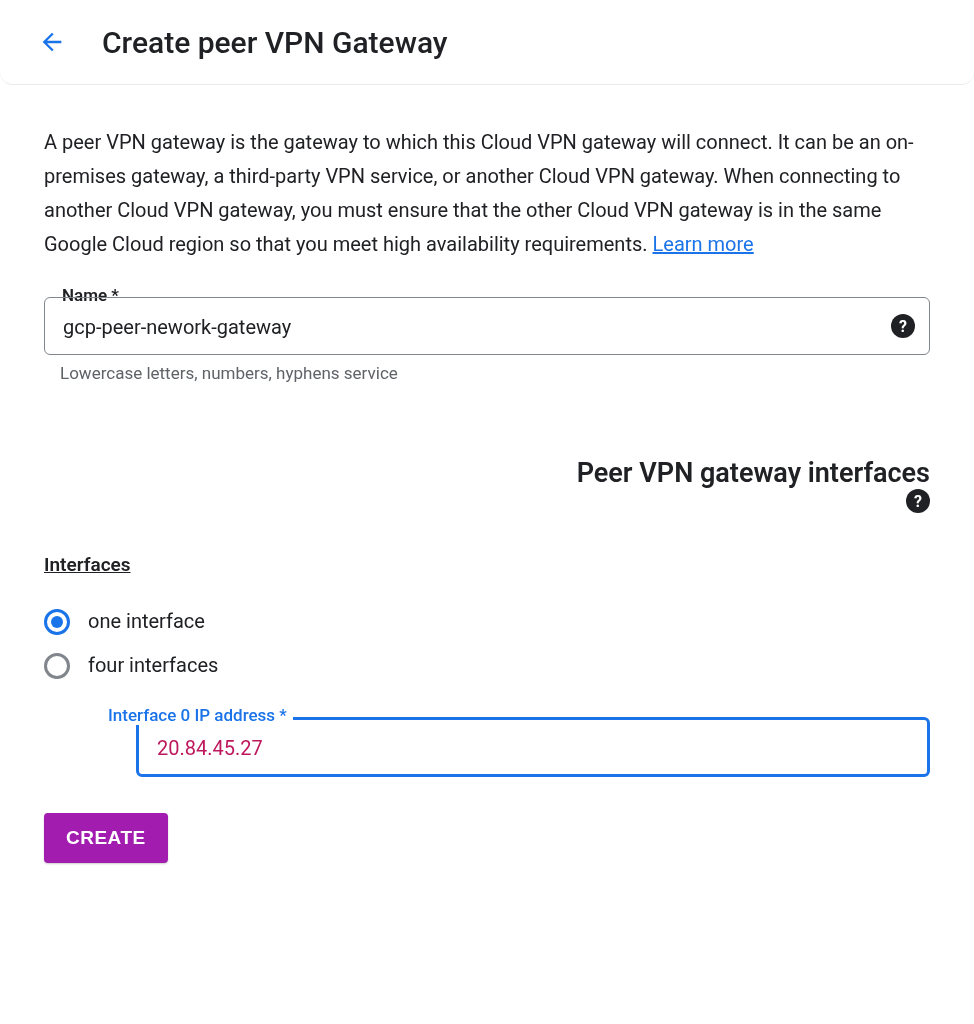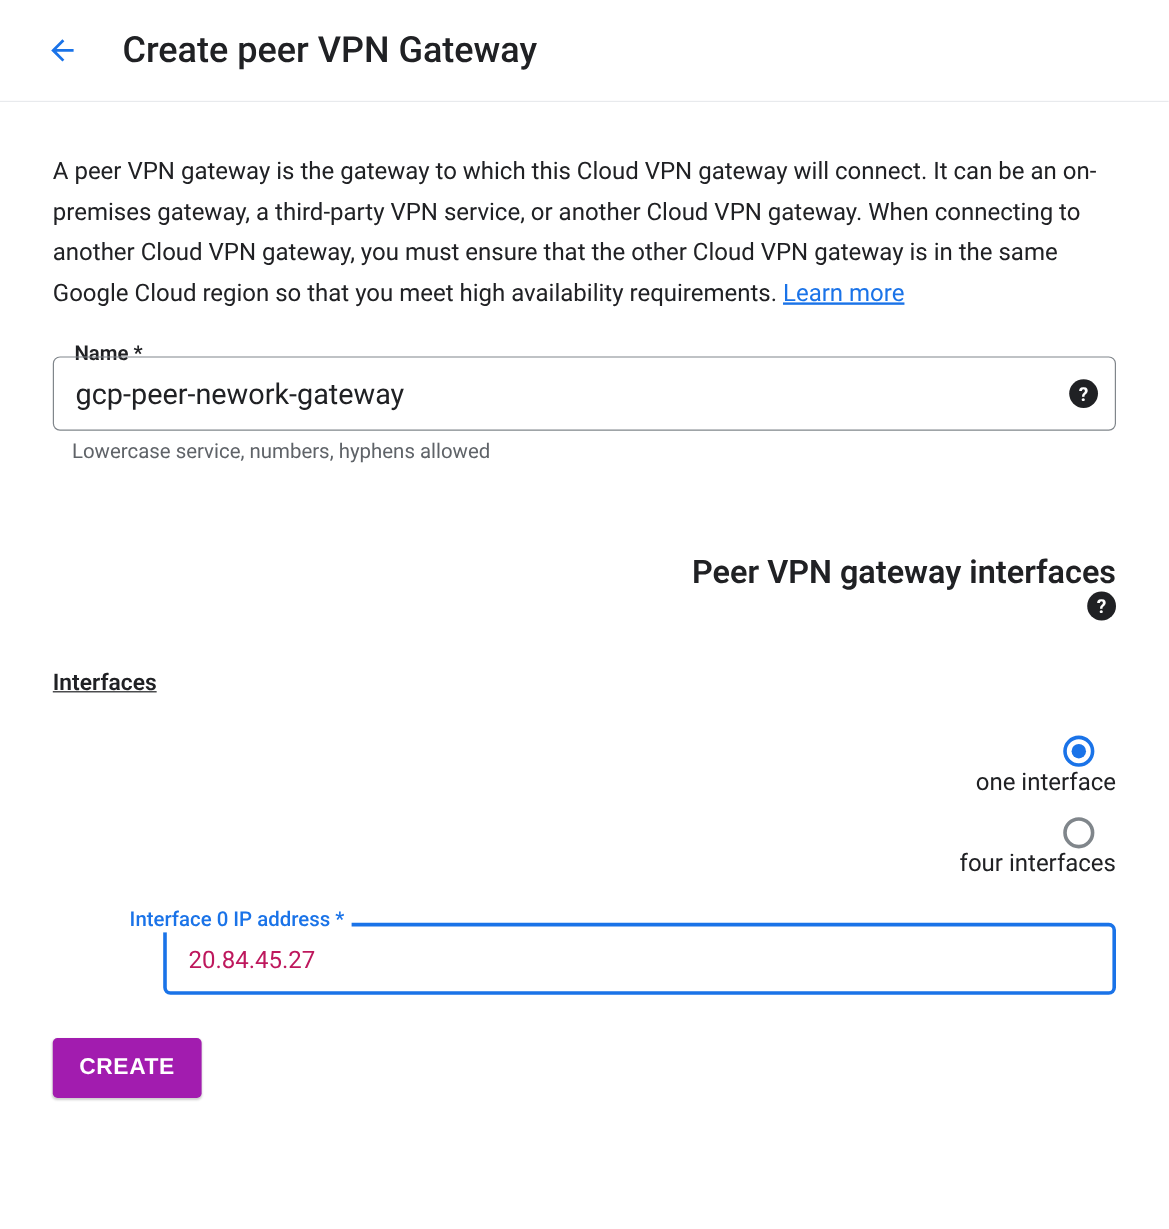--- a/index.html
+++ b/index.html
@@ -1,36 +1,36 @@
 <!DOCTYPE html>
 <html><head>
 <meta charset="utf-8">
 <style>
   * { box-sizing: border-box; }
   html, body { margin:0; padding:0; font-family: Roboto, "Helvetica Neue", Arial, sans-serif; color:#202124; background:#fff; }
   body { width:974px; }
-  .header { display:flex; align-items:center; padding:20px 30px; border-bottom:1px solid #e8eaed; }
+  .header { display:flex; align-items:center; padding:20px 30px; border-bottom:1px solid #e8eaed;border-radius:13px; }
   .back-btn { width:44px; height:44px; display:flex; align-items:center; justify-content:center; cursor:pointer; color:#1a73e8; }
   .back-btn svg { width:28px; height:28px; }
   .page-title { margin:0 0 0 28px; font-size:30px; font-weight:500; color:#202124; }
   .content { padding:40px 44px 30px 44px; }
   .description { font-size:20px; line-height:1.7; color:#202124; margin:0 0 36px 0; }
   .learn-more { color:#1a73e8; text-decoration:underline; cursor:pointer; }
   .field-group { position:relative; margin-bottom:4px; }
   .field-group.normal { }
   .field-label-normal { position:absolute; top:-12px; left:12px; background:#fff; padding:0 6px; font-size:17px; font-weight:600; color:#202124; }
   .field-input-wrap { border:1px solid #80868b; border-radius:6px; padding:16px 52px 14px 16px; position:relative; }
-  .field-input { border:none; outline:none; font-size:24px; width:100%; color:#202124; font-family:inherit; }
+  .field-input { border:none; outline:none; font-size:20px; width:100%; color:#202124; font-family:inherit; }
   .help-icon { position:absolute; right:14px; top:50%; transform:translateY(-50%); width:24px; height:24px; background:#202124; border-radius:50%; display:flex; align-items:center; justify-content:center; color:#fff; font-size:16px; font-weight:bold; cursor:pointer; }
   .helper-text { font-size:17px; color:#5f6368; margin:8px 0 0 16px; }
   .section-heading-row { display:flex; align-items:flex-end; margin-top:74px; margin-bottom:40px;flex-direction:column; }
   .section-heading { font-size:27px; font-weight:600; margin:0; }
   .section-help { width:24px; height:24px; background:#202124; border-radius:50%; display:flex; align-items:center; justify-content:center; color:#fff; font-size:16px; font-weight:bold; margin-left:24px; cursor:pointer; }
   .sub-label { font-size:19px; font-weight:600; margin-bottom:33px;text-decoration:underline; }
-  .radio-row { display:flex; align-items:flex-end; margin-bottom:18px; cursor:pointer;flex-direction:column; }
+  .radio-row { display:flex; align-items:flex-start; margin-bottom:18px; cursor:pointer; }
   .radio-outer { width:26px; height:26px; border-radius:50%; border:3px solid #80868b; display:flex; align-items:center; justify-content:center; margin-right:18px; flex-shrink:0; }
   .radio-outer.checked { border-color:#1a73e8; }
   .radio-inner { width:12px; height:12px; border-radius:50%; background:#1a73e8; }
   .radio-label { font-size:20px; color:#202124; }
   .if-field-group { position:relative; margin:38px 0 36px 44px;padding-left:48px; }
   .if-field-label { position:absolute; top:-12px; left:14px; background:#fff; padding:0 6px; font-size:17px; font-weight:500; color:#1a73e8; }
   .if-input-wrap { border:3px solid #1a73e8; border-radius:6px; padding:15px 16px 13px 16px; }
   .if-input { border:none; outline:none; font-size:20px; width:100%; color:#be185d; font-family:inherit; }
   .button-row { display:flex; align-items:center; gap:40px; }
   .btn-primary { background:#a21caf; color:#fff; border:none; border-radius:4px; padding:14px 22px; font-size:19px; font-weight:600; letter-spacing:0.5px; cursor:pointer; box-shadow:0 1px 2px rgba(0,0,0,0.2); }
@@ -54,21 +54,21 @@
     <span>A peer VPN gateway is the gateway to which this Cloud VPN gateway will connect. It can be an on-premises gateway, a third-party VPN service, or another Cloud VPN gateway. When connecting to another Cloud VPN gateway, you must ensure that the other Cloud VPN gateway is in the same Google Cloud region so that you meet high availability requirements. </span><a class="learn-more">Learn more</a>
   </p>
 
   <div class="field-group normal">
     <div class="field-label-normal">Name *</div>
     <div class="field-input-wrap">
       <input class="field-input" type="text" value="gcp-peer-nework-gateway" style="">
       <div class="help-icon">?</div>
     </div>
   </div>
-  <div class="helper-text">Lowercase service, numbers, hyphens allowed</div>
+  <div class="helper-text">Lowercase letters, numbers, hyphens service</div>
 
   <div class="section-heading-row">
     <h2 class="section-heading">Peer VPN gateway interfaces</h2>
     <div class="section-help">?</div>
   </div>
 
   <div class="sub-label">Interfaces</div>
 
   <div class="radio-row">
     <div class="radio-outer checked">

